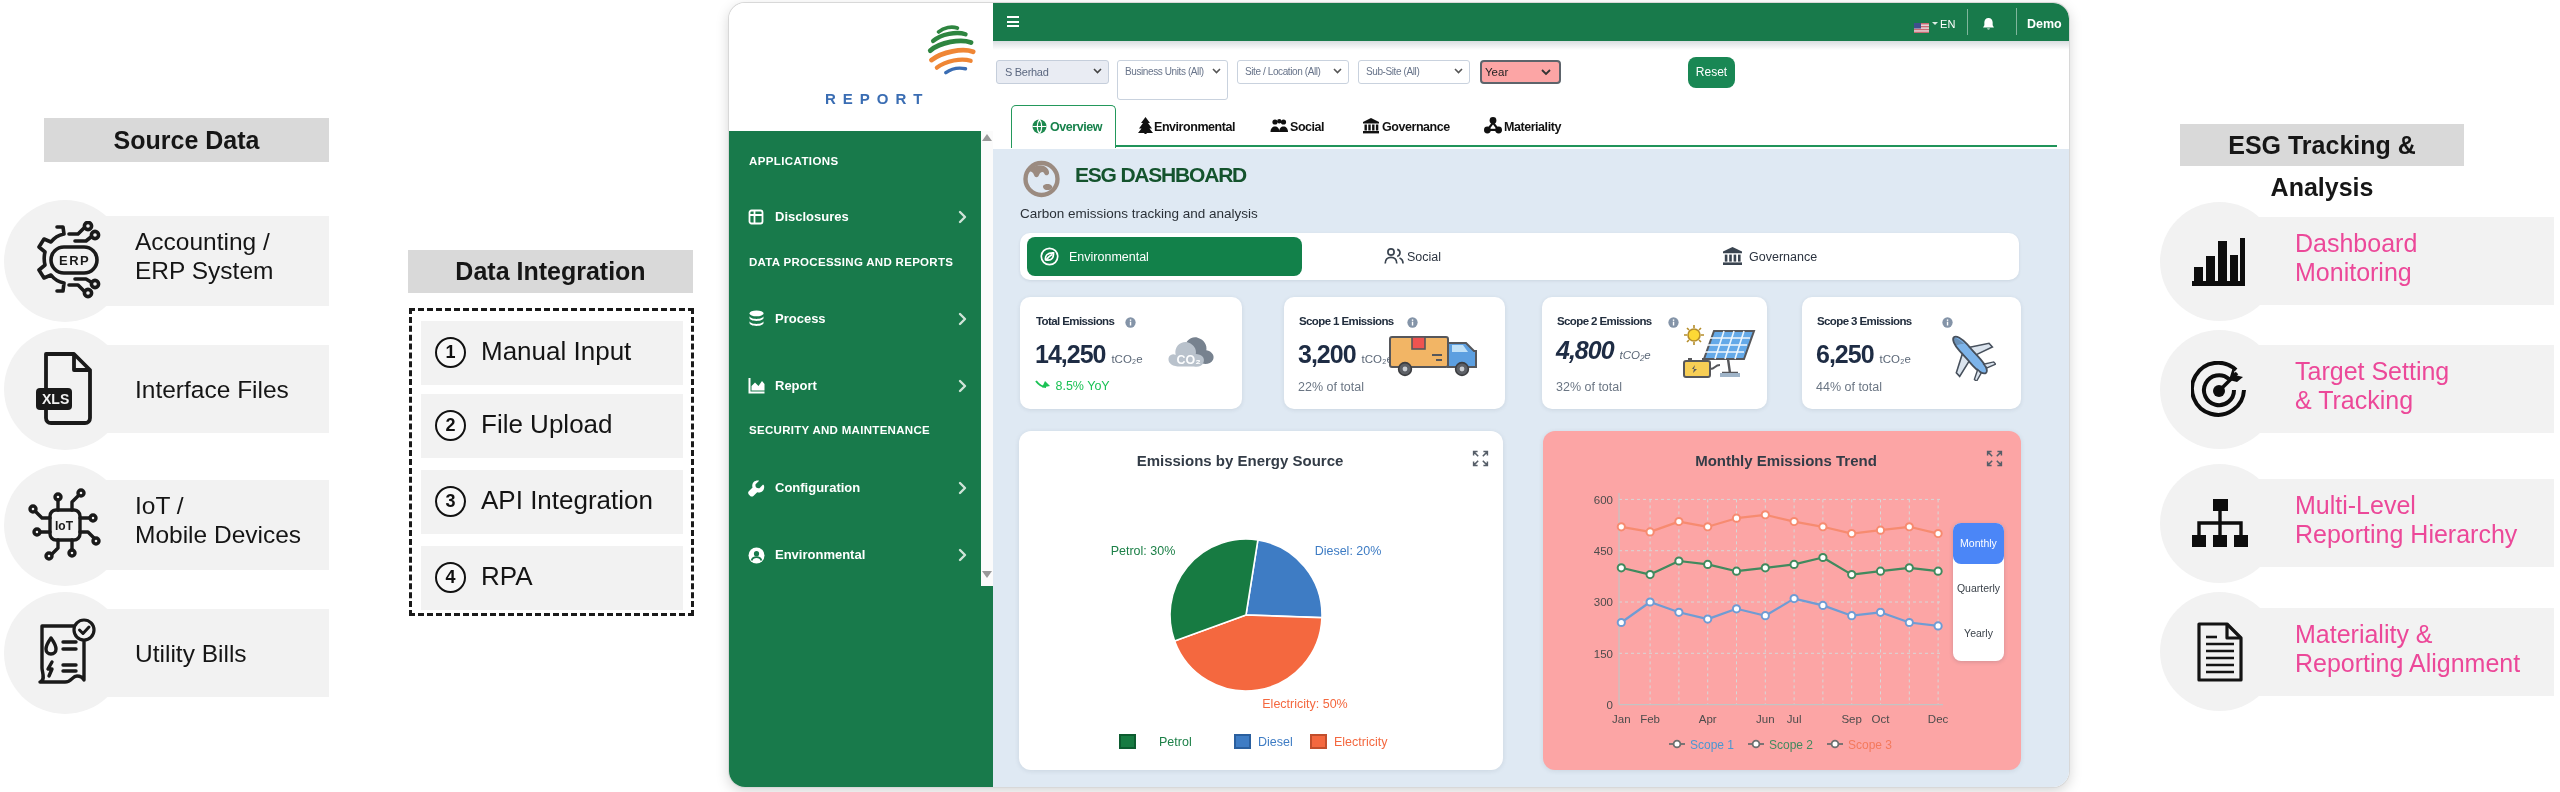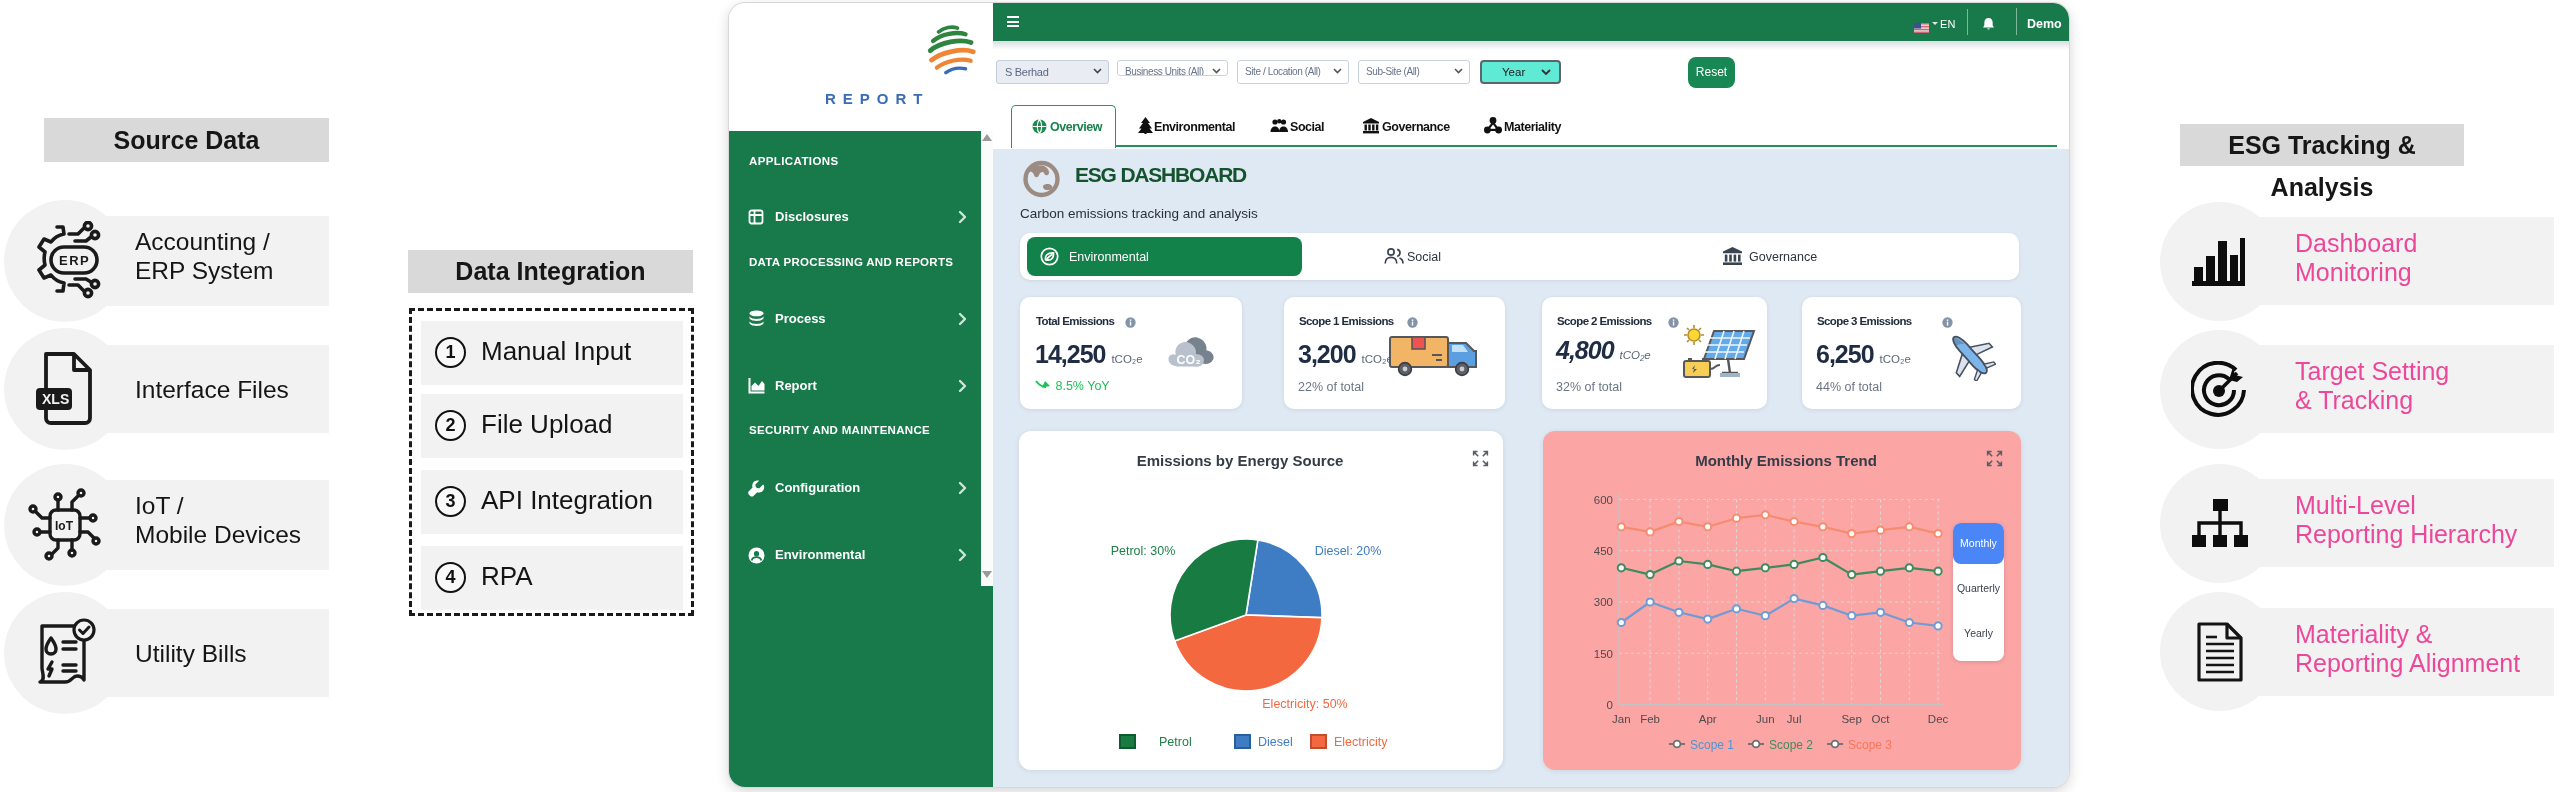--- a/index.html
+++ b/index.html
@@ -286,30 +286,30 @@
       </svg>
   </div>
   <div class="abs" style="left:1287px; top:5px; width:1px; height:27px; background:rgba(255,255,255,0.45);"></div>
   <div class="abs" style="left:1298px; top:14px; font-size:12.5px; font-weight:bold; color:#fff;">Demo</div>
 
   <div class="abs" style="left:264px; top:38px; width:1076px; height:108px; background:#fff;"></div>
   <div class="abs" style="left:264px; top:38px; width:1076px; height:9px; background:linear-gradient(#d9dde0,#ffffff);"></div>
   <div class="abs" style="left:267px; top:57px; width:113px; height:24px; background:#e9ecf3; border:1px solid #c5cedb; border-radius:3px; font-size:11px; letter-spacing:-0.3px; color:#5c6880; line-height:22px; padding-left:8px;">S Berhad<svg style="position:absolute; right:6px; top:7px;" width="9" height="6" viewBox="0 0 9 6">
         <path d="M1 1 L4.5 4.5 L8 1" fill="none" stroke="#444" stroke-width="1.6"></path>
       </svg></div>
-  <div class="abs" style="left:388px; top:57px; width:111px; height:16px; background:#fff; border:1px solid #c9d2de; border-radius:3px; font-size:10px; letter-spacing:-0.4px; color:#68748a; line-height:22px; padding-left:7px; white-space:nowrap; overflow:hidden;">Business Units (All)<svg style="position:absolute; right:6px; top:7px;" width="9" height="6" viewBox="0 0 9 6">
+  <div class="abs" style="left:388px; top:57px; width:111px; height:40px; background:#fff; border:1px solid #c9d2de; border-radius:3px; font-size:10px; letter-spacing:-0.4px; color:#68748a; line-height:22px; padding-left:7px; white-space:nowrap; overflow:hidden;">Business Units (All)<svg style="position:absolute; right:6px; top:7px;" width="9" height="6" viewBox="0 0 9 6">
         <path d="M1 1 L4.5 4.5 L8 1" fill="none" stroke="#555" stroke-width="1.6"></path>
       </svg></div>
   <div class="abs" style="left:508px; top:57px; width:112px; height:24px; background:#fff; border:1px solid #c9d2de; border-radius:3px; font-size:10px; letter-spacing:-0.4px; color:#68748a; line-height:22px; padding-left:7px; white-space:nowrap; overflow:hidden;">Site / Location (All)<svg style="position:absolute; right:6px; top:7px;" width="9" height="6" viewBox="0 0 9 6">
         <path d="M1 1 L4.5 4.5 L8 1" fill="none" stroke="#555" stroke-width="1.6"></path>
       </svg></div>
   <div class="abs" style="left:629px; top:57px; width:112px; height:24px; background:#fff; border:1px solid #c9d2de; border-radius:3px; font-size:10px; letter-spacing:-0.4px; color:#68748a; line-height:22px; padding-left:7px; white-space:nowrap; overflow:hidden;">Sub-Site (All)<svg style="position:absolute; right:6px; top:7px;" width="9" height="6" viewBox="0 0 9 6">
         <path d="M1 1 L4.5 4.5 L8 1" fill="none" stroke="#555" stroke-width="1.6"></path>
       </svg></div>
-  <div class="abs" style="left:751px; top:57px; width:81px; height:24px; background:#5eead4; border:2px solid #5d646b; border-radius:4px; font-size:11.5px; color:#222; line-height:20px; padding-left:20px;">Year<svg style="position:absolute; right:8px; top:7px;" width="10" height="7" viewBox="0 0 10 7">
+  <div class="abs" style="left:751px; top:57px; width:81px; height:24px; background:#fca5a5; border:2px solid #5d646b; border-radius:4px; font-size:11.5px; color:#222; line-height:20px; padding-left:3px;">Year<svg style="position:absolute; right:8px; top:7px;" width="10" height="7" viewBox="0 0 10 7">
         <path d="M1 1 L5 5 L9 1" fill="none" stroke="#333" stroke-width="1.8"></path>
       </svg></div>
   <div class="abs" style="left:959px; top:54px; width:47px; height:31px; background:#198754; border-radius:8px; font-size:12px; color:#fff; text-align:center; line-height:31px;">Reset</div>
 
   <div class="abs" style="left:387px; top:142px; width:941px; height:2px; background:#20945a;"></div>
   <div class="abs" style="left:282px; top:102px; width:105px; height:43px; background:#fff; border:1px solid #23985b; border-bottom:none; border-radius:5px 5px 0 0;"></div>
   <div class="abs" style="left:303px; top:116px;">
     <svg width="15" height="15" viewBox="0 0 15 15">
         <circle cx="7.5" cy="7.5" r="7" fill="#1d8a4e"></circle>
         <g stroke="#fff" stroke-width="1.2" fill="none">

